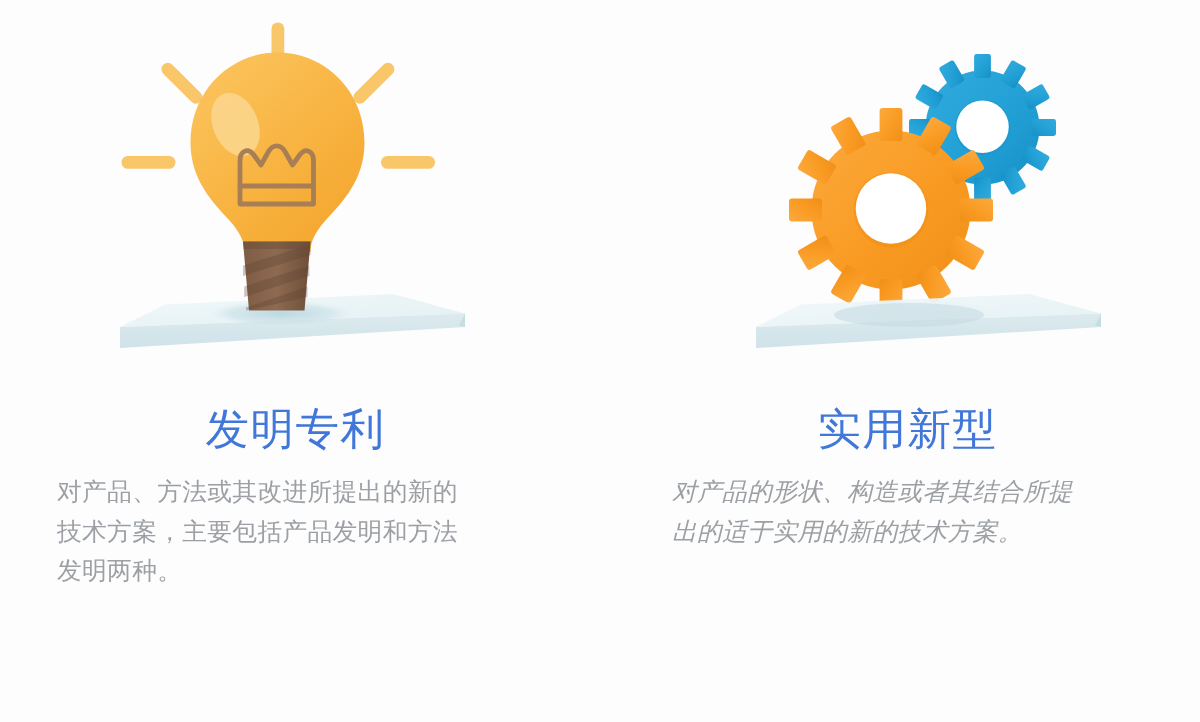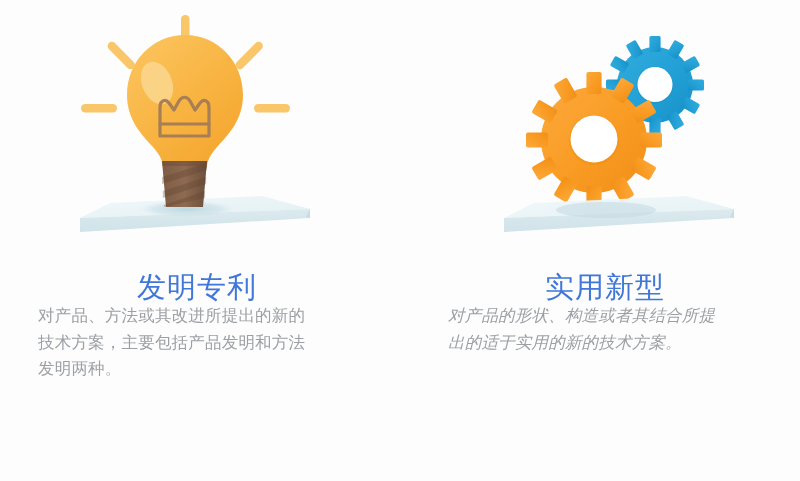--- a/index.html
+++ b/index.html
@@ -43,21 +43,21 @@
     font-size: 29px;
     line-height: 1;
     letter-spacing: 1px;
     color: #4177d8;
     text-align: center;
     margin-top: 23px;
     font-weight: 400;
   }
   .card-body {
     width: 278px;
-    margin-top: 0;
+    margin-top: 13px;
     font-size: 16.5px;
     line-height: 26.5px;
     color: #9ca0a4;
     text-align: left;
     letter-spacing: 0.2px;
     font-weight: 400;
   }
   .card-left .card-body { margin-left: 38px; margin-right: auto; }
   .card-right .card-body { margin-left: 48px; margin-right: auto; font-style: italic; }
   .card-left .card-title { margin-left: -6px; }

